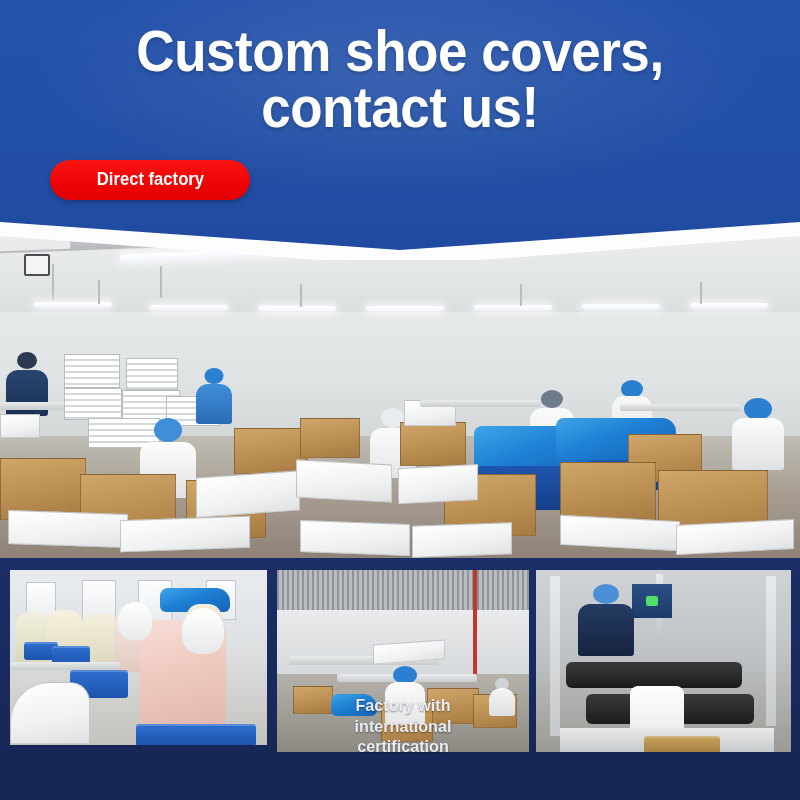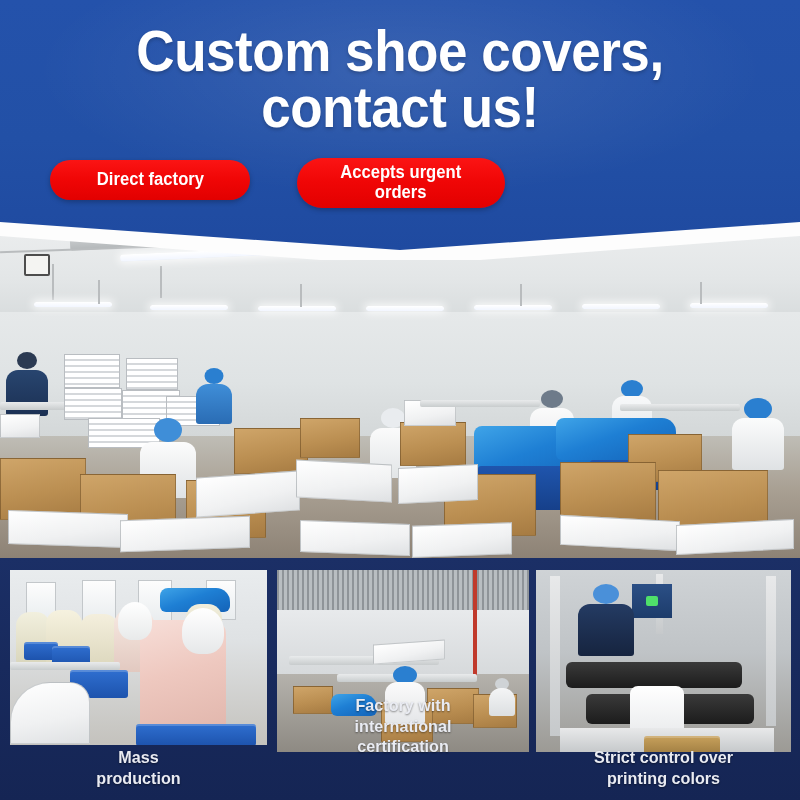--- a/index.html
+++ b/index.html
@@ -284,26 +284,20 @@
   </div>
 
   <div class="headline">
     <div>Custom shoe covers,</div>
     <div>contact us!</div>
   </div>
 
   <div class="pill" id="pill-0">
     <div>
       <span>Direct factory</span>
-    </div>
-  </div>
-  <div class="pill" id="pill-1">
-    <div>
-      <span>Accepts urgent</span>
-      <span>orders</span>
     </div>
   </div>
 
 
   <div class="bottom"></div>
 
   <div class="panel" id="panel-0">
     <div class="p0-bg"></div>
     <div class="win" style="left:16px;top:12px;width:30px;height:40px;"></div>
     <div class="win" style="left:72px;top:10px;width:34px;height:42px;"></div>
@@ -360,27 +354,19 @@
       <div class="w-head" style="top:0;width:26px;height:20px;background:#4a90d9;"></div>
       <div class="w-body" style="height:52px;background:linear-gradient(180deg,#243b63,#16243f);"></div>
     </div>
     <div class="roller" style="left:30px;top:92px;width:176px;height:26px;"></div>
     <div class="roller" style="left:50px;top:124px;width:168px;height:30px;"></div>
     <div class="rollwhite" style="left:94px;top:116px;width:54px;height:62px;border-radius:8px;"></div>
     <div class="frame" style="left:24px;top:158px;width:214px;height:24px;"></div>
     <div class="bask" style="left:108px;top:166px;width:76px;height:18px;background:linear-gradient(180deg,#c8a15c,#a07e42);"></div>
   </div>
 
-  <div class="caption" id="cap-0">
-    <span>Mass</span>
-    <span>production</span>
-  </div>
   <div class="caption" id="cap-1">
     <span>Factory with</span>
     <span>international</span>
     <span>certification</span>
   </div>
-  <div class="caption" id="cap-2">
-    <span>Strict control over</span>
-    <span>printing colors</span>
-  </div>
 
 </div>
 
 </body></html>

